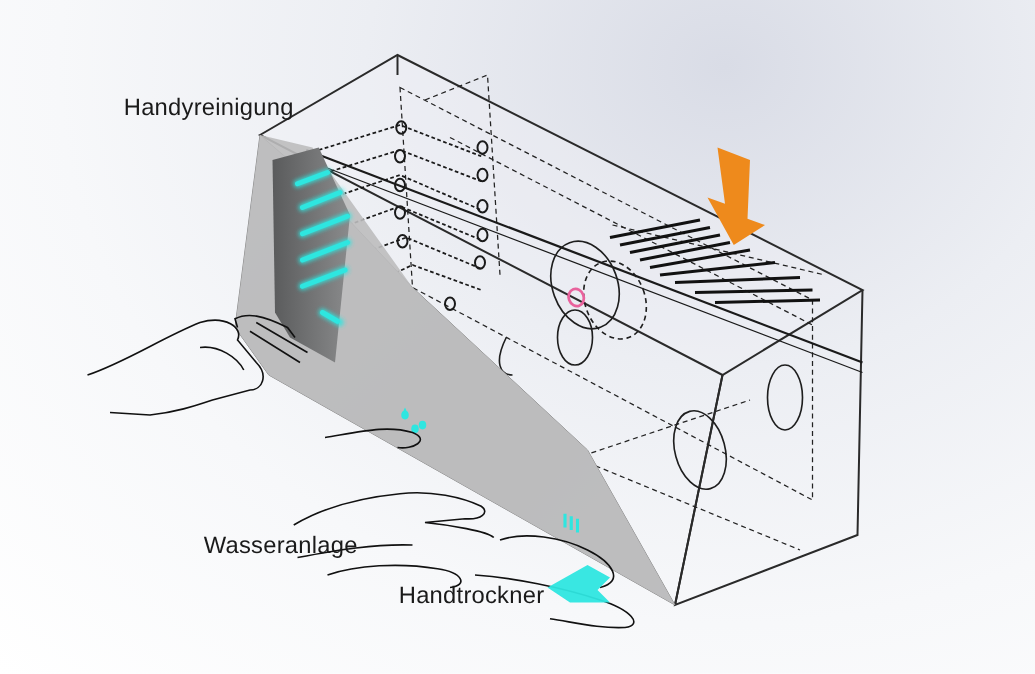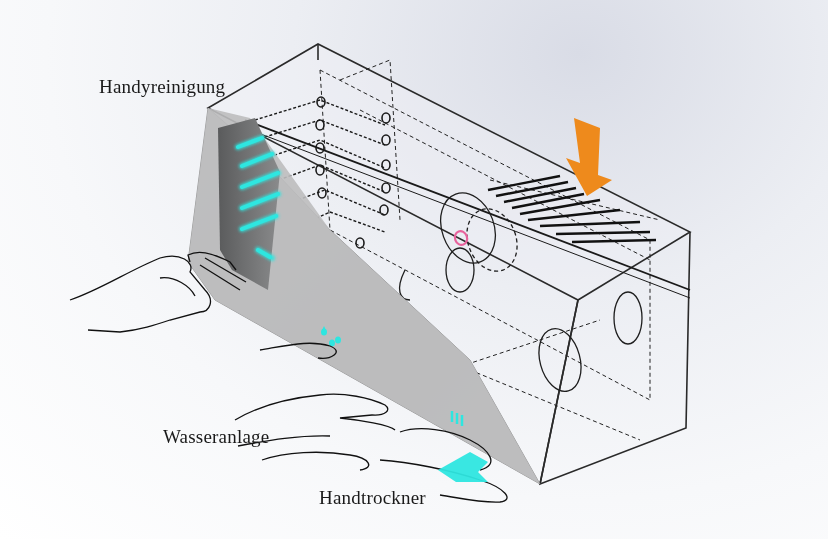--- a/index.html
+++ b/index.html
@@ -1,23 +1,23 @@
 <!DOCTYPE html>
 <html><head>
 <meta charset="utf-8">
 <style>
   html,body{margin:0;padding:0;}
   body{width:828px;height:539px;overflow:hidden;position:relative;
        background:radial-gradient(ellipse at 70% 10%, #d9dce6 0%, #eceef3 35%, #f7f8fa 65%, #ffffff 100%);
        font-family:"DejaVu Sans", sans-serif;}
   #scene{position:absolute;left:0;top:0;width:828px;height:539px;}
-  .label{position:absolute;font-family:Liberation Serif, serif;font-size:19px;color:#1a1a1a;white-space:nowrap;letter-spacing:0.2px;}
+  .label{position:absolute;font-family:Liberation Sans, sans-serif;font-size:19px;color:#1a1a1a;white-space:nowrap;letter-spacing:0.2px;}
   #lbl-phone{left:99px;top:76px;}
   #lbl-water{left:163px;top:392px;margin-top:34px;}
-  #lbl-dryer{left:319px;top:487px;}
+  #lbl-dryer{left:319px;top:466px;}
 </style>
 </head>
 <body>
 
 <svg id="scene" viewBox="0 0 828 539" xmlns="http://www.w3.org/2000/svg">
   <defs>
     <linearGradient id="faceGrad" x1="0" y1="0" x2="1" y2="1">
       <stop offset="0" stop-color="#c9cacb"></stop>
       <stop offset="0.6" stop-color="#b4b5b6"></stop>
       <stop offset="1" stop-color="#c4c5c6"></stop>

